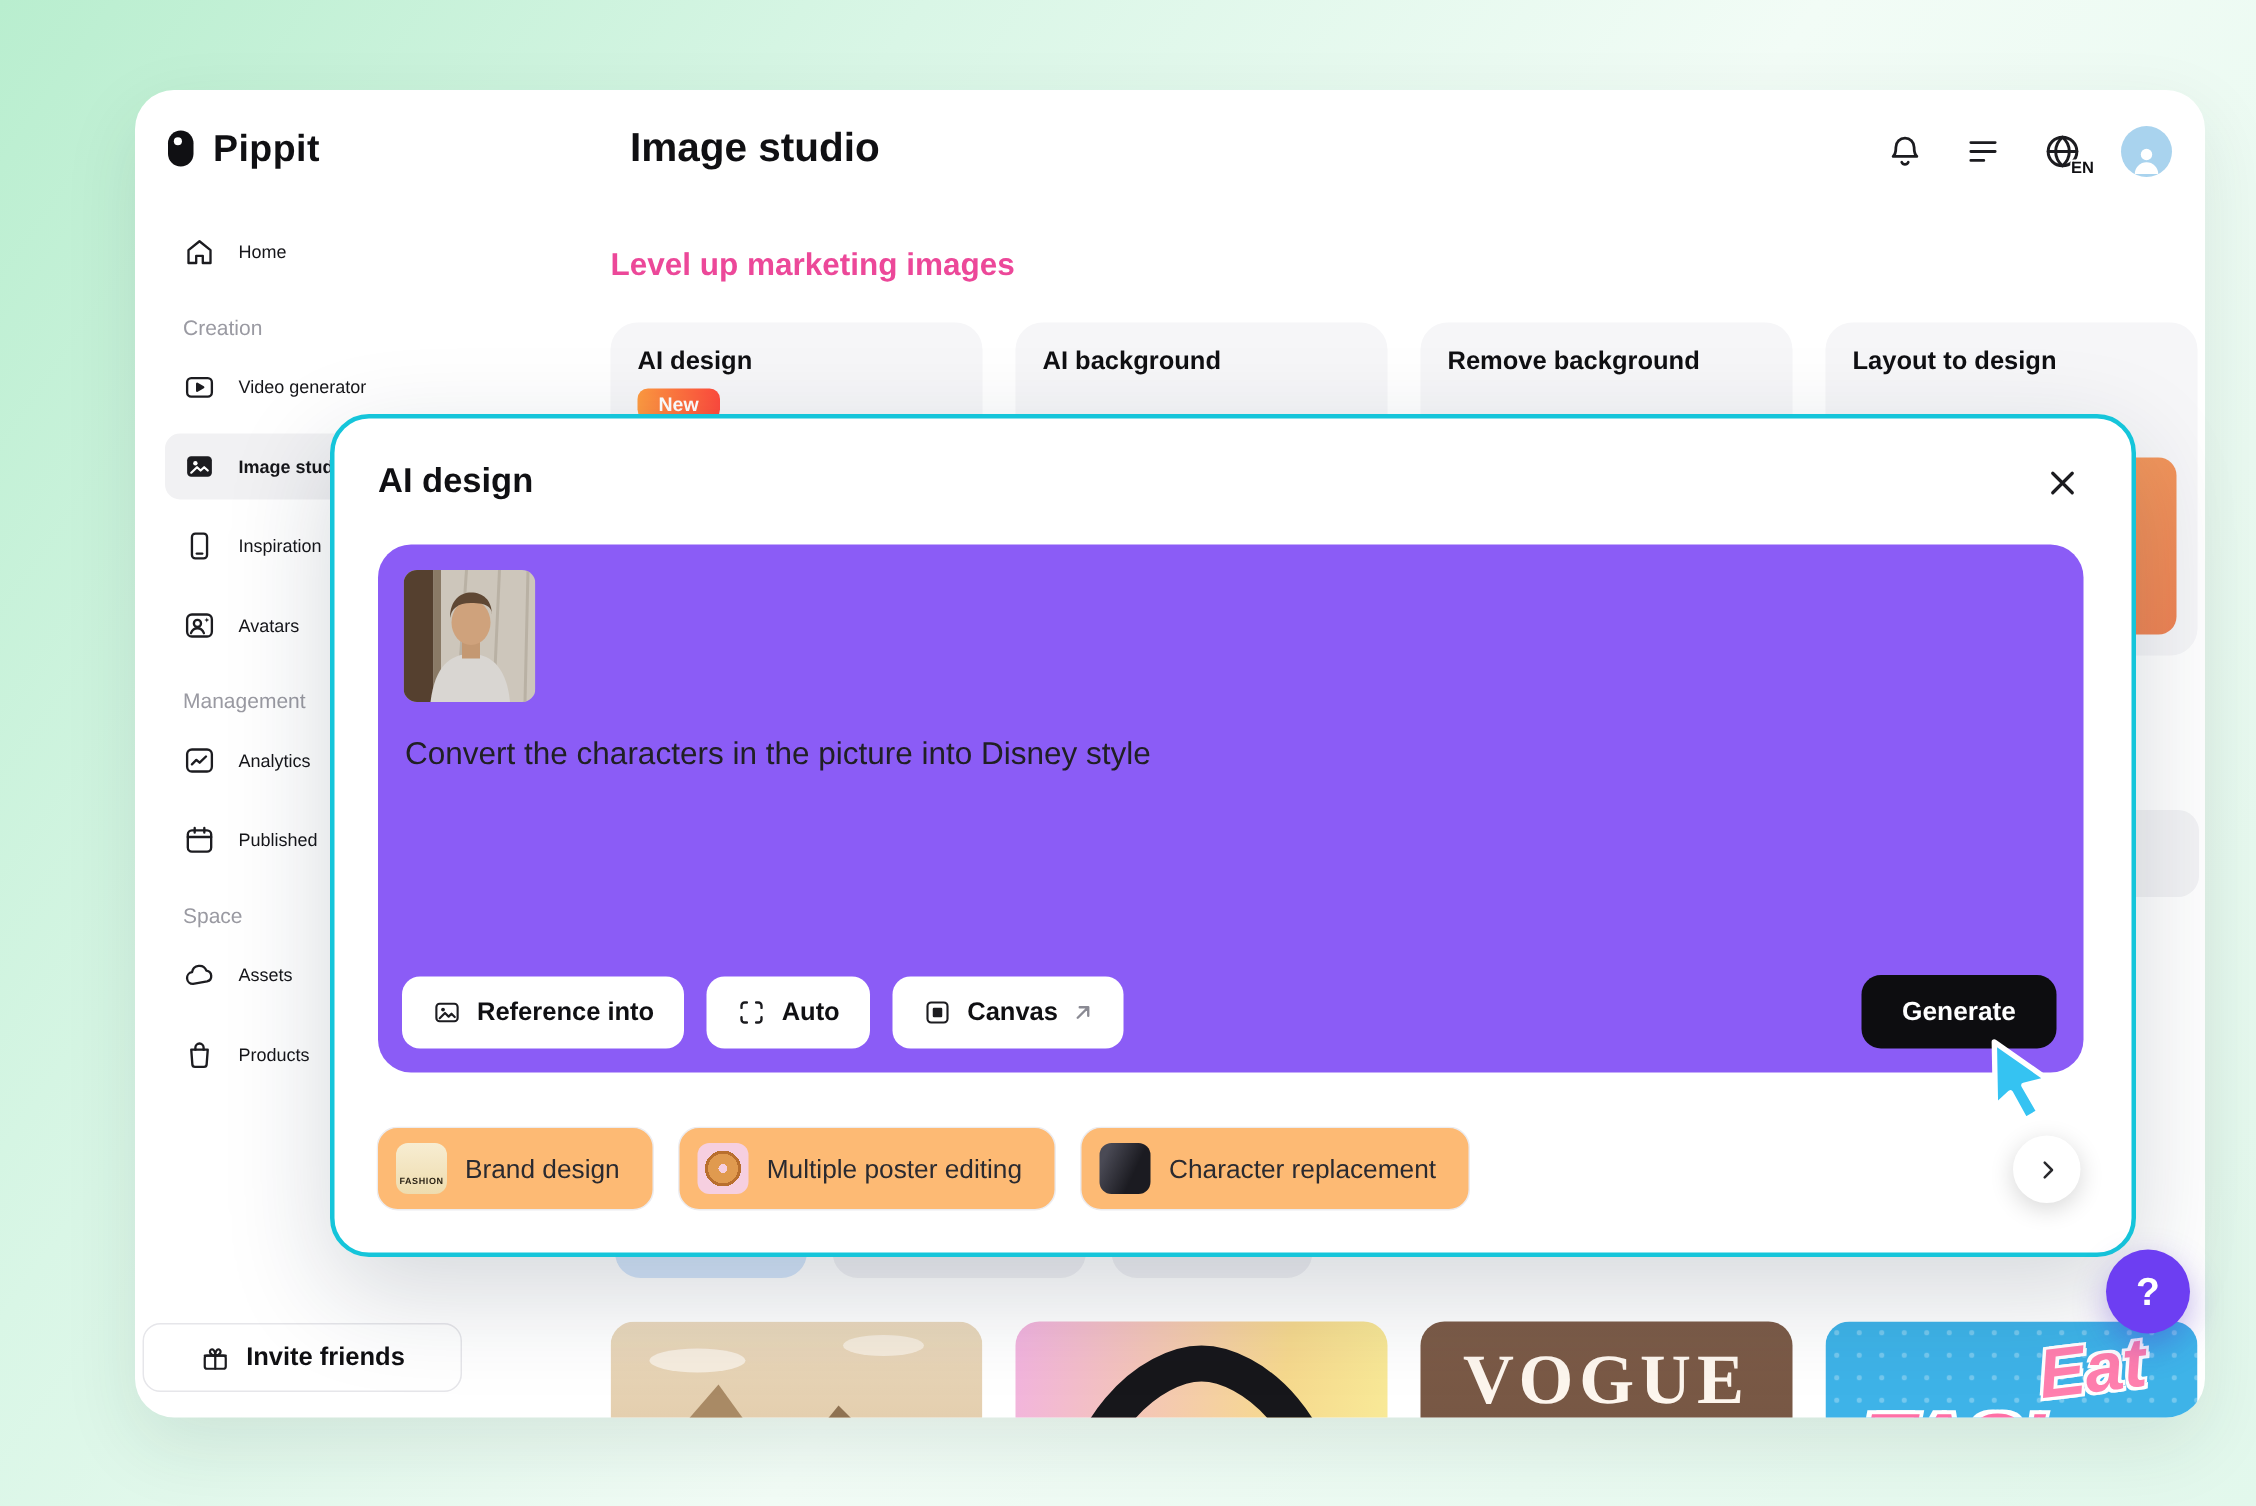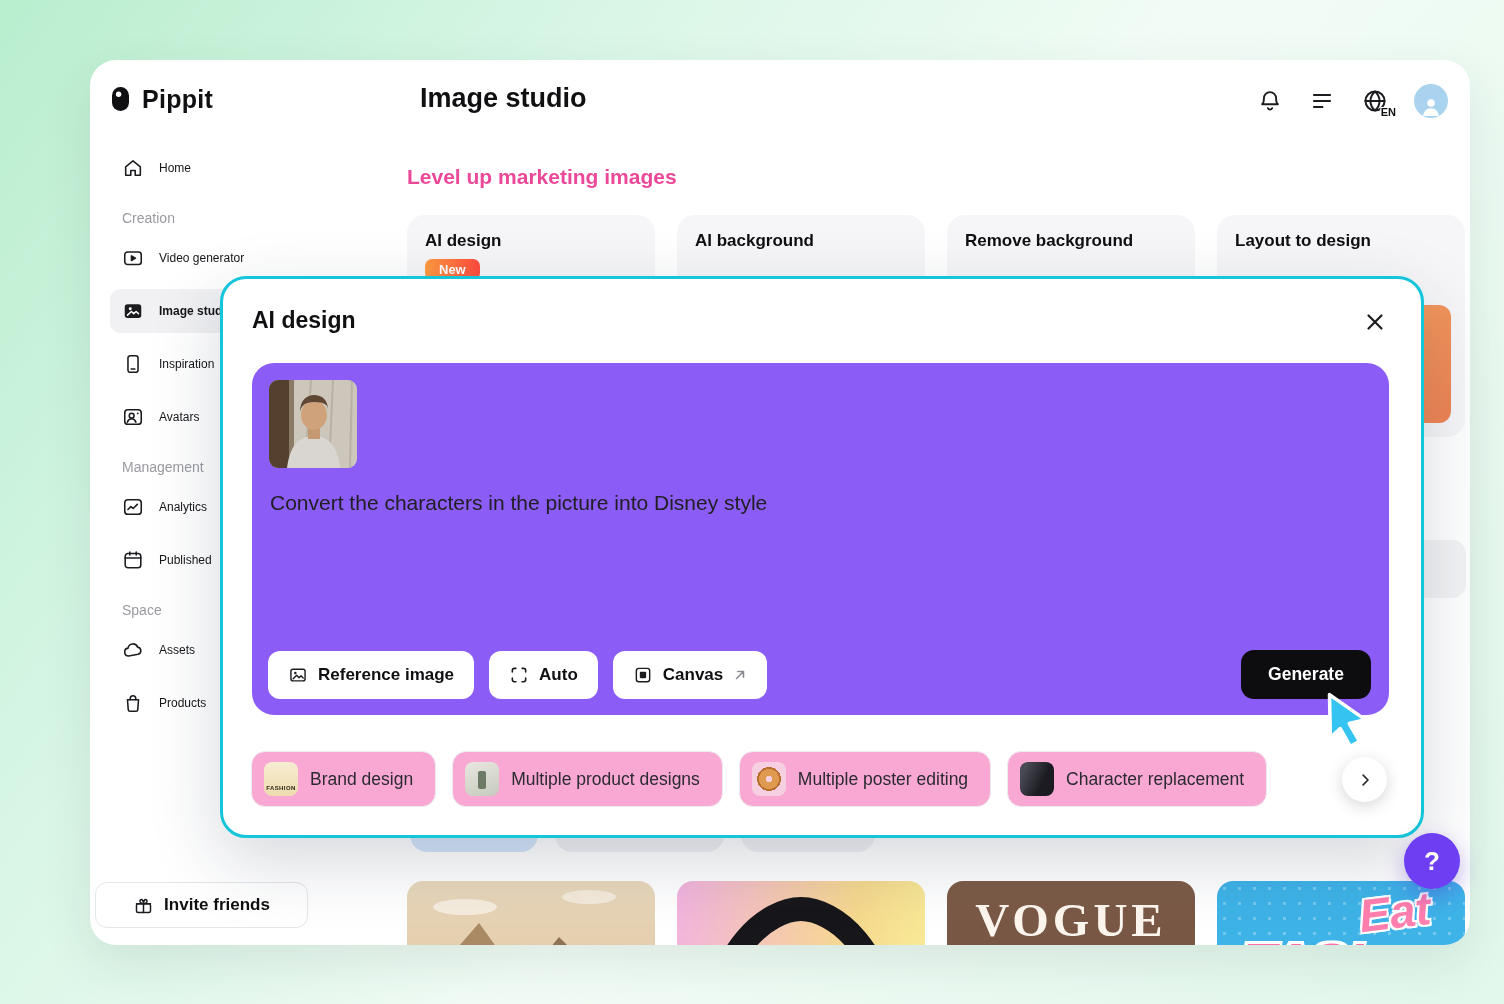--- a/index.html
+++ b/index.html
@@ -76,21 +76,21 @@
   .prompt-box { position:absolute; left:29px; right:32px; top:84px; height:352px; background:#8b5cf6; border-radius:22px; cursor:text;text-decoration:underline; }
   .thumb { position:absolute; left:17px; top:17px; width:88px; height:88px; border-radius:9px; overflow:hidden; cursor:pointer; }
   .prompt-text { position:absolute; left:18px; top:128px; font-size:21px; color:#202024; max-width:900px; }
   .prompt-actions { position:absolute; left:16px; bottom:16px; display:flex; gap:15px; }
   .chip-btn { height:48px; border-radius:12px; background:#fff; border:none; display:flex; align-items:center; gap:10px;
     padding:0 20px; font-size:17px; font-weight:700; color:#101013; cursor:pointer; font-family:inherit; }
   .generate-btn { position:absolute; right:18px; bottom:16px; width:130px; height:49px; border-radius:13px;
     background:#0d0d10; color:#fff; font-size:17.5px; font-weight:700; border:none; cursor:pointer; font-family:inherit; }
   .suggest-row { position:absolute; left:28px; right:28px; top:472px; height:58px; display:flex; gap:16px; overflow:hidden; }
   .suggest-chip { flex-shrink:0; display:flex; align-items:center; gap:12px; height:56px; padding:0 22px 0 12px;
-    background:#f9a8d4; border:1.5px solid #ececf0; border-radius:14px; font-size:17.5px; color:#2a2a30; font-weight:500; cursor:pointer; white-space:nowrap; }
+    background:#fdba74; border:1.5px solid #ececf0; border-radius:14px; font-size:17.5px; color:#2a2a30; font-weight:500; cursor:pointer; white-space:nowrap; }
   .chip-icon { width:34px; height:34px; border-radius:8px; flex-shrink:0; position:relative; overflow:hidden; }
   .icon-fashion { background:linear-gradient(180deg,#f7edd2,#eedcae); display:flex; align-items:flex-end; justify-content:center; }
   .fashion-text { font-size:6px; font-weight:800; letter-spacing:.4px; color:#2c2417; margin-bottom:5px; }
   .icon-product { background:linear-gradient(160deg,#e9e7e0,#c6cabe); }
   .icon-product::after { content:""; position:absolute; left:13px; top:9px; width:8px; height:18px; border-radius:2px; background:#6d7a66; }
   .icon-poster { background:radial-gradient(circle at 50% 50%, #f6cfe0 0 3px, #e09a4f 3px 10px, #b96f2e 10px 12px, #f6cfe0 12px); }
   .icon-character { background:linear-gradient(115deg,#4a4a55 15%,#1b1b21 65%); }
   .next-btn { position:absolute; right:34px; top:478px; width:45px; height:45px; border-radius:50%; background:#fff; border:none;
     box-shadow:0 4px 16px rgba(0,0,0,.16); display:flex; align-items:center; justify-content:center; cursor:pointer; }
   
@@ -312,21 +312,21 @@
       </div>
       <div class="prompt-text">Convert the characters in the picture into Disney style</div>
 
       <div class="prompt-actions">
         <button class="chip-btn">
           <svg class="stroke" width="20" height="20" viewBox="0 0 24 24">
             <rect x="3.5" y="5" width="17" height="14" rx="2.6"></rect>
             <circle cx="8.8" cy="9.6" r="1.5" fill="#1c1c20" stroke="none"></circle>
             <path d="M6.2 16.6l4.2-4.2 2.9 2.9 2.3-2.3 2.6 2.6"></path>
           </svg>
-          <span>Reference image</span>
+          <span>Reference into</span>
         </button>
         <button class="chip-btn">
           <svg class="stroke" width="20" height="20" viewBox="0 0 24 24" style="stroke-width:1.9">
             <path d="M4 8.3V6.5A2.5 2.5 0 0 1 6.5 4h1.8M15.7 4h1.8A2.5 2.5 0 0 1 20 6.5v1.8M20 15.7v1.8a2.5 2.5 0 0 1-2.5 2.5h-1.8M8.3 20H6.5A2.5 2.5 0 0 1 4 17.5v-1.8"></path>
           </svg>
           <span>Auto</span>
         </button>
         <button class="chip-btn">
           <svg class="stroke" width="20" height="20" viewBox="0 0 24 24">
             <rect x="4" y="4" width="16" height="16" rx="3"></rect>
@@ -343,24 +343,20 @@
     </div>
 
     <div class="suggest-row">
       <div class="suggest-chip">
         <div class="chip-icon icon-fashion">
           <span class="fashion-text">FASHION</span>
         </div>
         <span>Brand design</span>
       </div>
       <div class="suggest-chip">
-        <div class="chip-icon icon-product"></div>
-        <span>Multiple product designs</span>
-      </div>
-      <div class="suggest-chip">
         <div class="chip-icon icon-poster"></div>
         <span>Multiple poster editing</span>
       </div>
       <div class="suggest-chip">
         <div class="chip-icon icon-character"></div>
         <span>Character replacement</span>
       </div>
     </div>
     <button class="next-btn">
       <svg width="18" height="18" viewBox="0 0 24 24" fill="none" stroke="#2a2a2e" stroke-width="2.2" stroke-linecap="round" stroke-linejoin="round">

